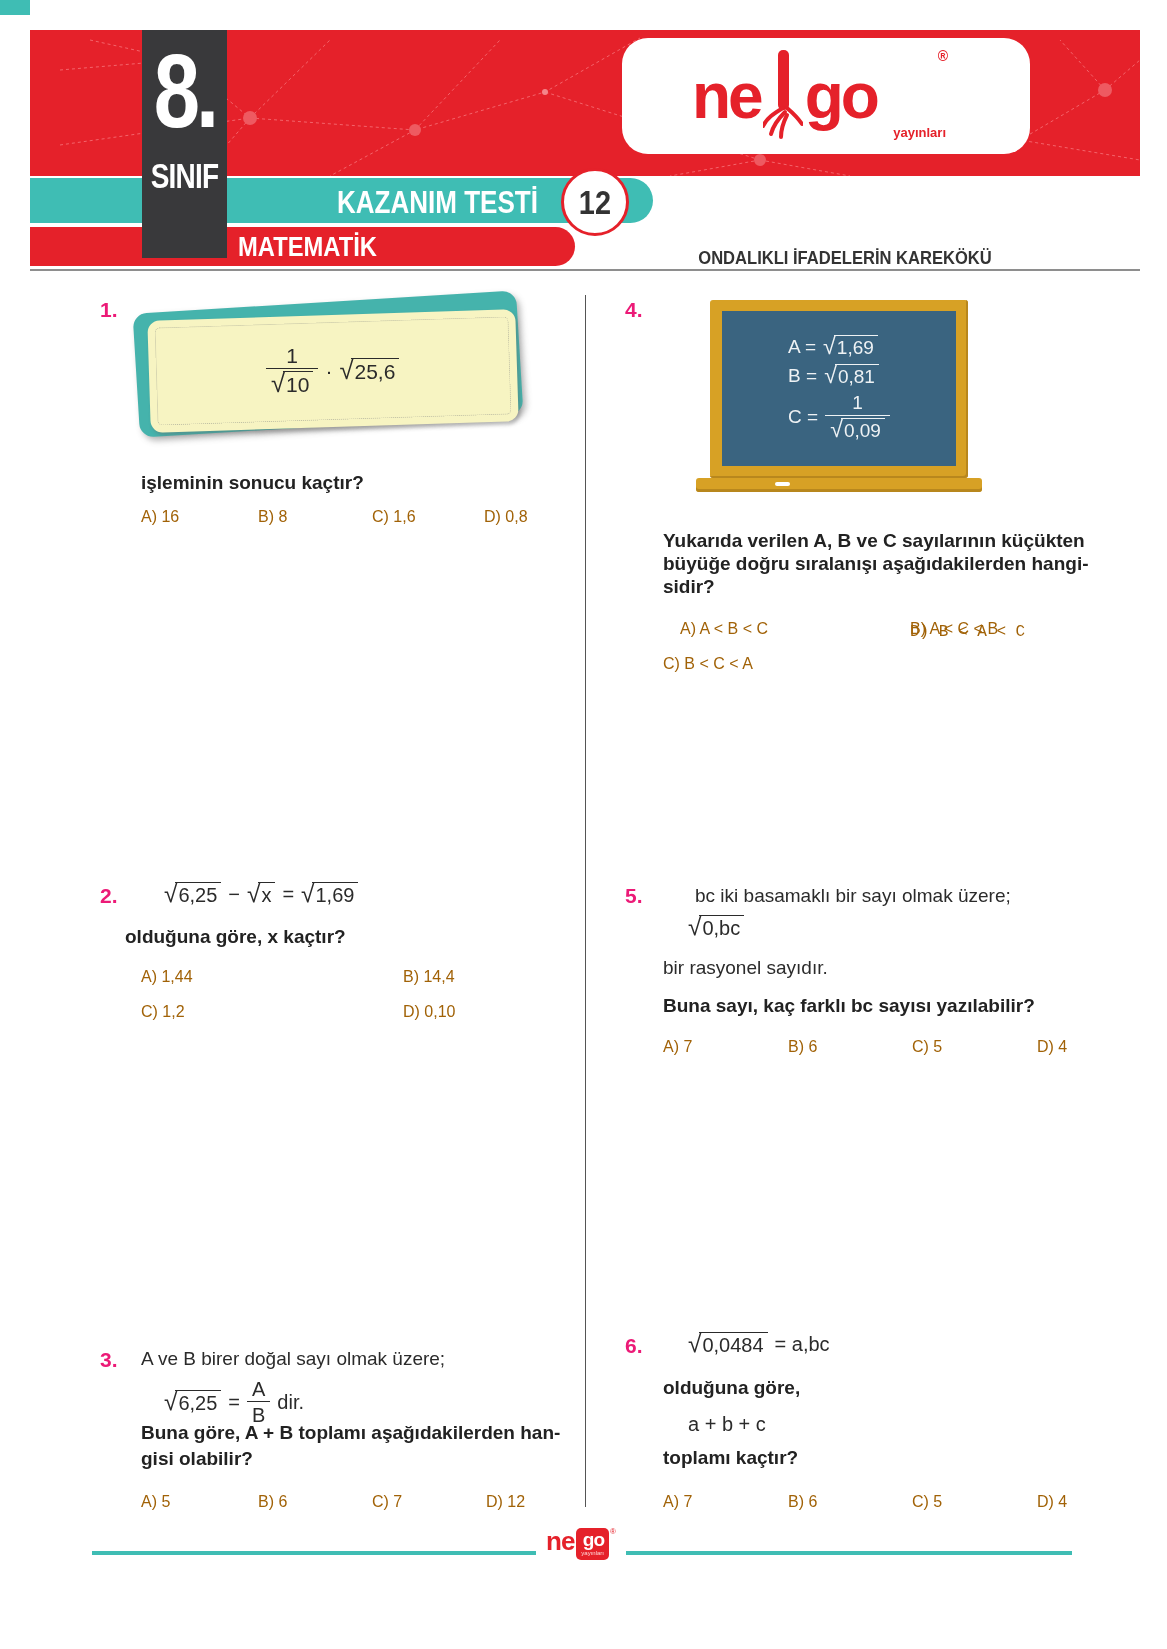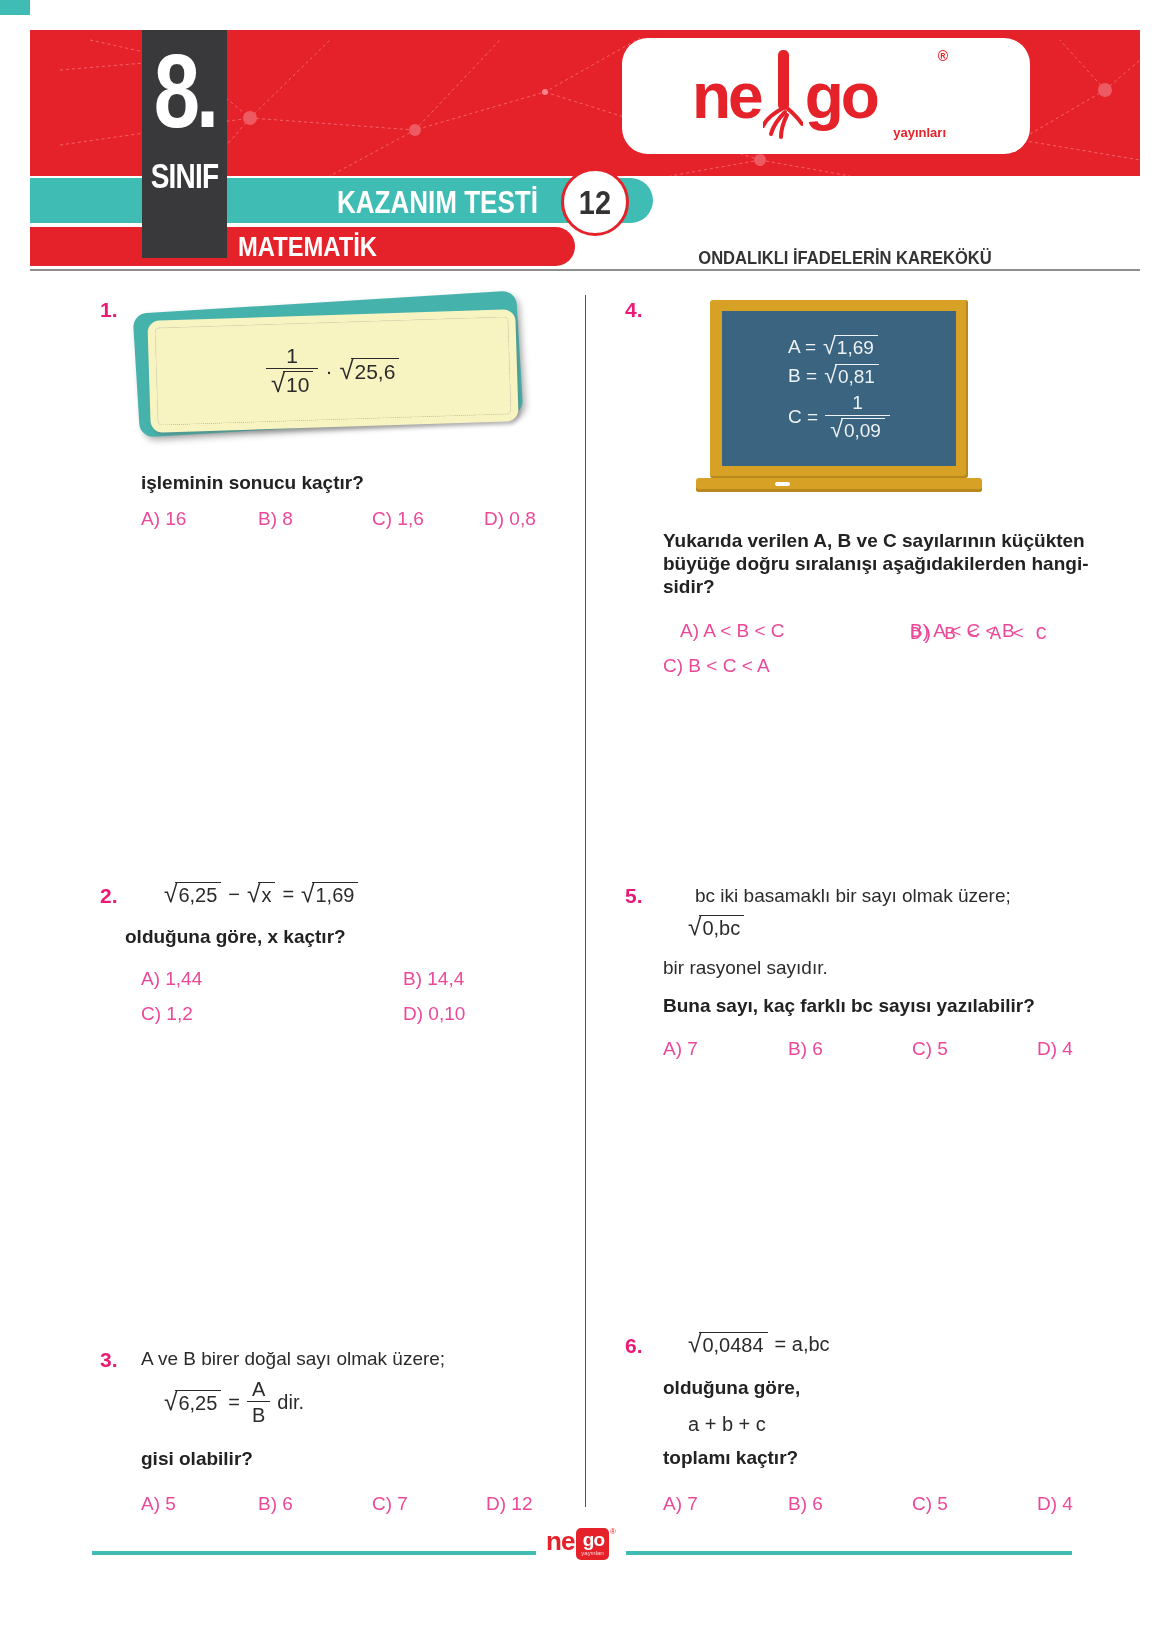--- a/index.html
+++ b/index.html
@@ -26,21 +26,21 @@
   .subject-band{left:30px;top:227px;width:545px;height:39px;background:#e5212a;border-radius:0 20px 20px 0;z-index:2;}
   .subject{left:238px;top:232px;font-size:27px;font-weight:700;color:#fff;transform:scaleX(0.88);transform-origin:left center;z-index:4;}
   .topic{left:640px;top:248px;width:410px;text-align:center;font-size:18px;font-weight:700;color:#333;transform:scaleX(0.92);}
   .hrule{left:30px;top:269px;width:1110px;height:2px;background:#8e8e8e;}
   .vdivider{left:585px;top:295px;width:1px;height:1212px;background:#555;}
 
   
   .qnum{font-size:21px;font-weight:700;color:#ec1a77;}
   .qtext{font-size:19px;color:#2b2b2b;line-height:1.2;}
   .qbold{font-size:19px;font-weight:700;color:#222;line-height:1.2;}
-  .opt{font-size:19px;color:#ec4899;}
+  .opt{font-size:16px;color:#a16207;}
 
   
   .formula{display:inline-flex;align-items:center;gap:7px;font-size:20px;color:#2b2b2b;white-space:nowrap;}
   .sqrt{display:inline-flex;align-items:flex-start;white-space:nowrap;}
   .sqrt .rs{font-size:1.22em;line-height:0.95;margin-right:-2px;}
   .sqrt .rc{border-top:1.6px solid currentColor;padding:1px 4px 0 3px;line-height:1.15;}
   .frac{display:inline-flex;flex-direction:column;align-items:center;line-height:1.1;}
   .frac .fn{padding:0 5px 1px 5px;}
   .frac .fd{border-top:1.6px solid currentColor;padding:2px 5px 0 5px;}
 
@@ -192,20 +192,21 @@
         <span class="rs">√</span>
         <span class="rc">6,25</span>
       </span>
     <span>=</span>
     <span class="frac">
       <span class="fn">A</span>
       <span class="fd">B</span>
     </span>
     <span>dir.</span>
   </span>
+  <span class="abs qbold" style="left:141px;top:1422px;">Buna göre, A + B toplamı aşağıdakilerden han-</span>
   <span class="abs qbold" style="left:141px;top:1448px;">gisi olabilir?</span>
   <span class="abs opt" style="left:141px;top:1493px;">A) 5</span>
   <span class="abs opt" style="left:258px;top:1493px;">B) 6</span>
   <span class="abs opt" style="left:372px;top:1493px;">C) 7</span>
   <span class="abs opt" style="left:486px;top:1493px;">D) 12</span>
 
   <span class="abs qnum" style="left:625px;top:298px;">4.</span>
 
   <div class="abs board-frame"></div>
   <div class="abs board-inner">

